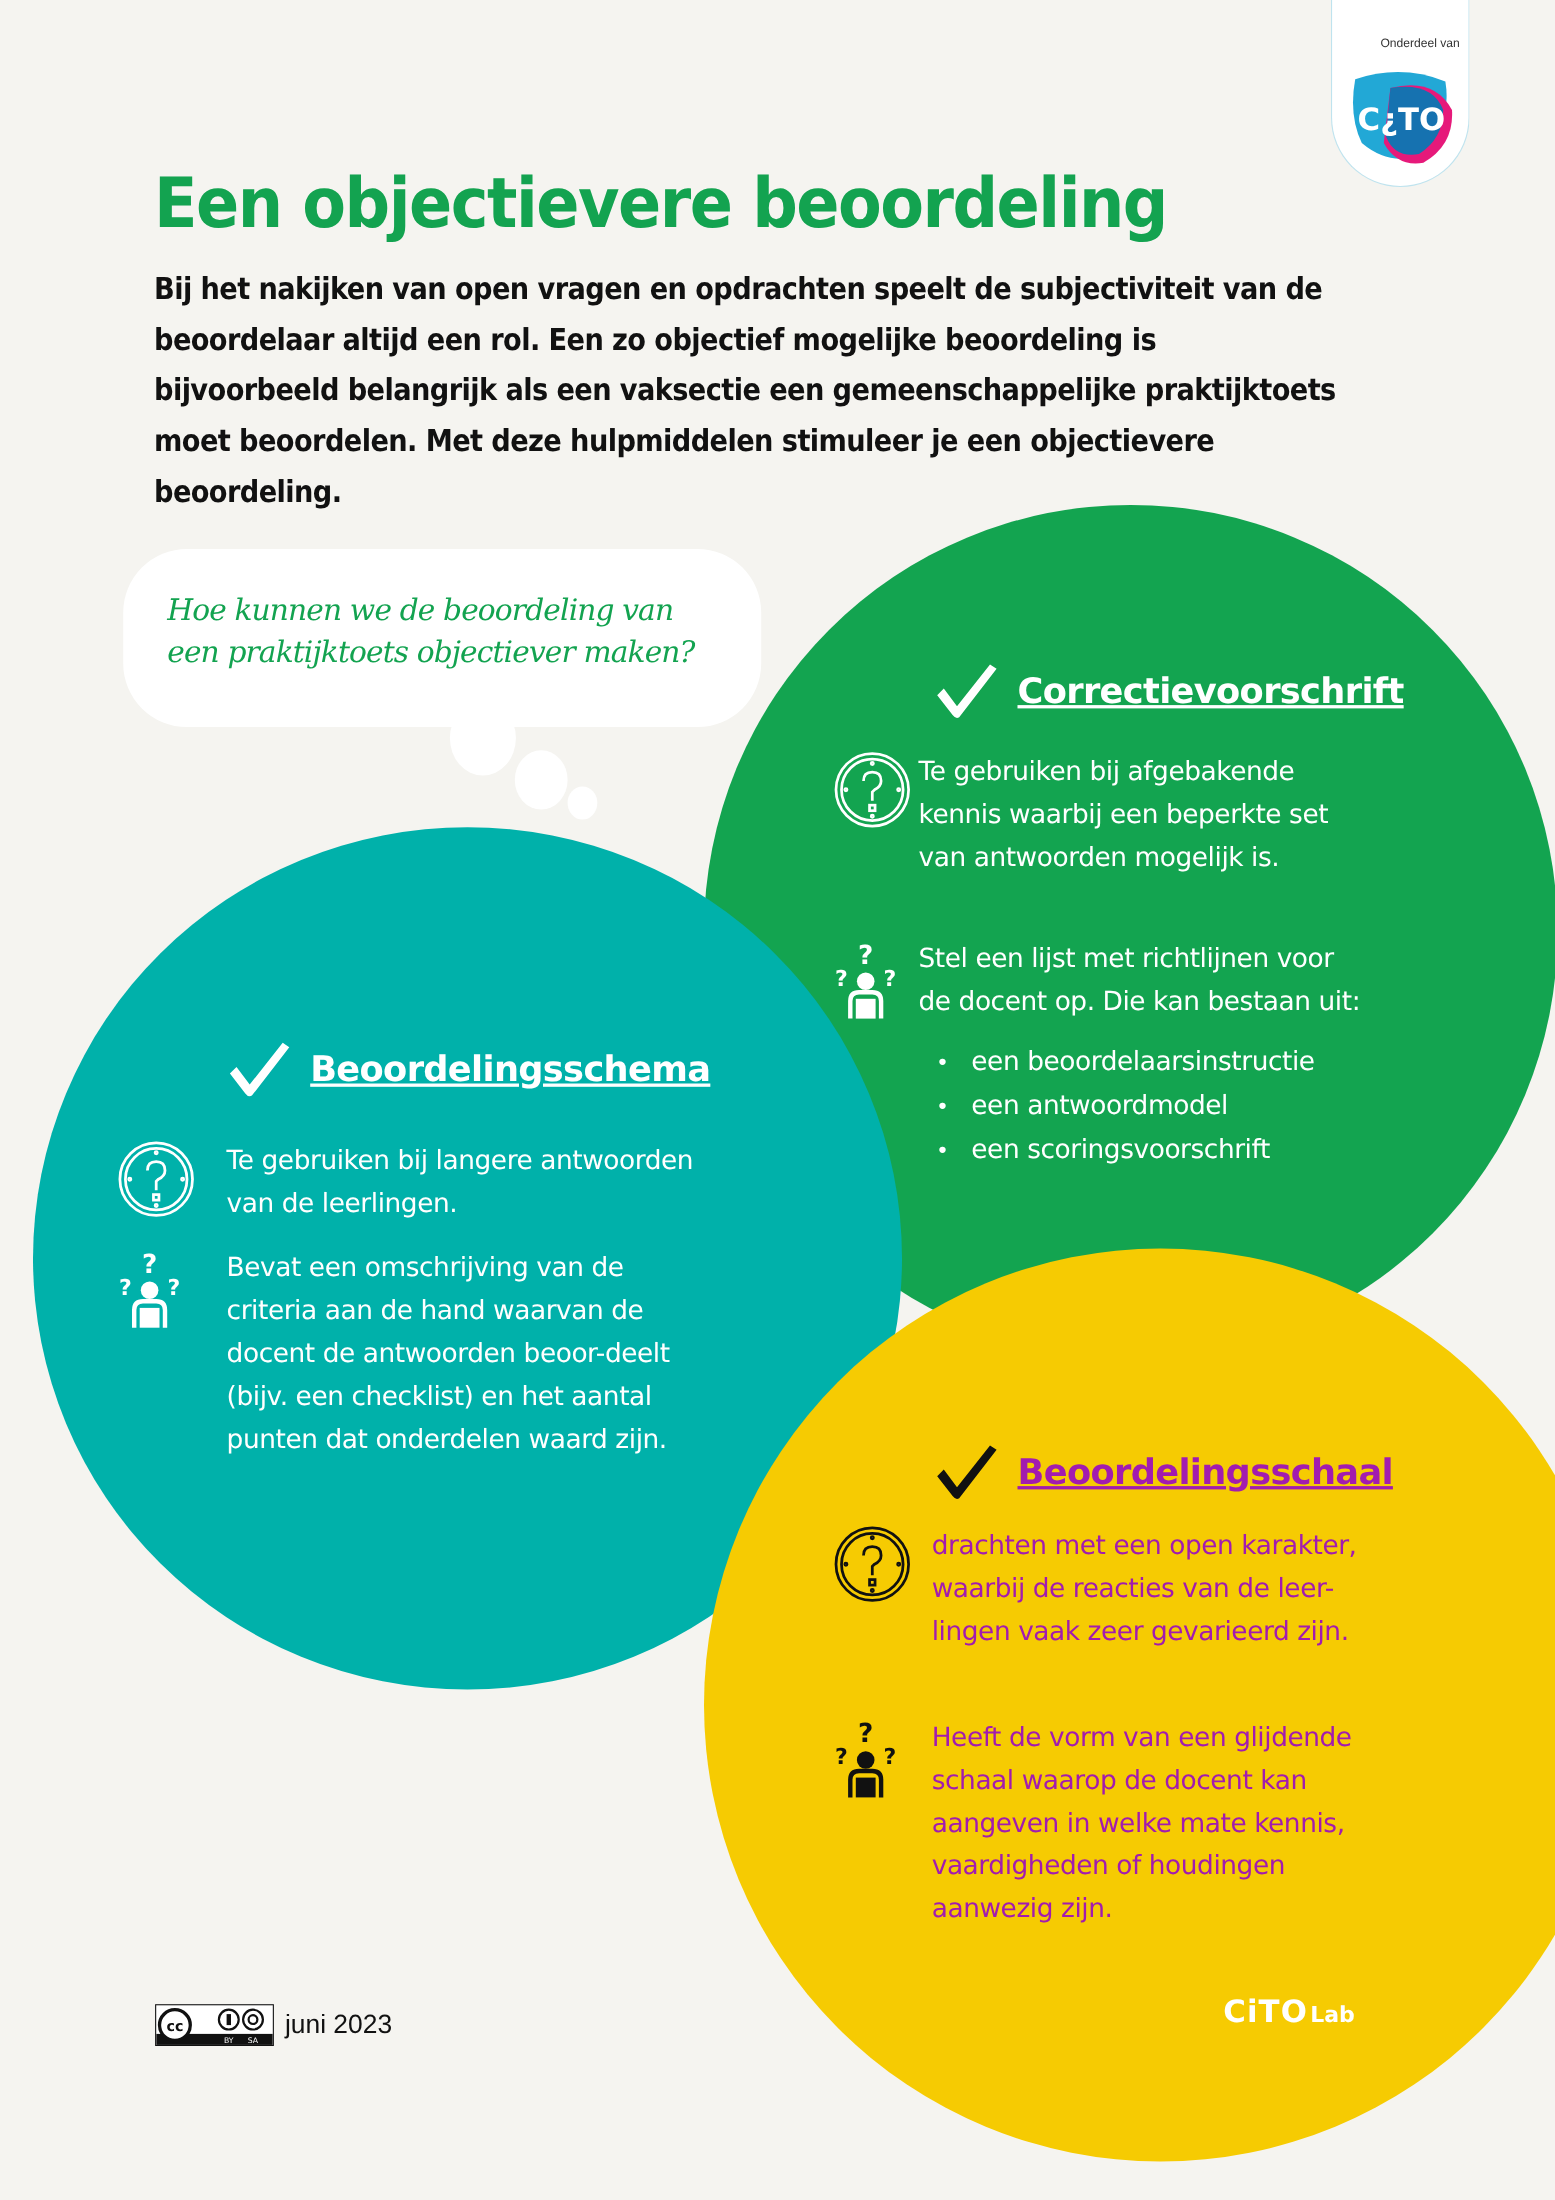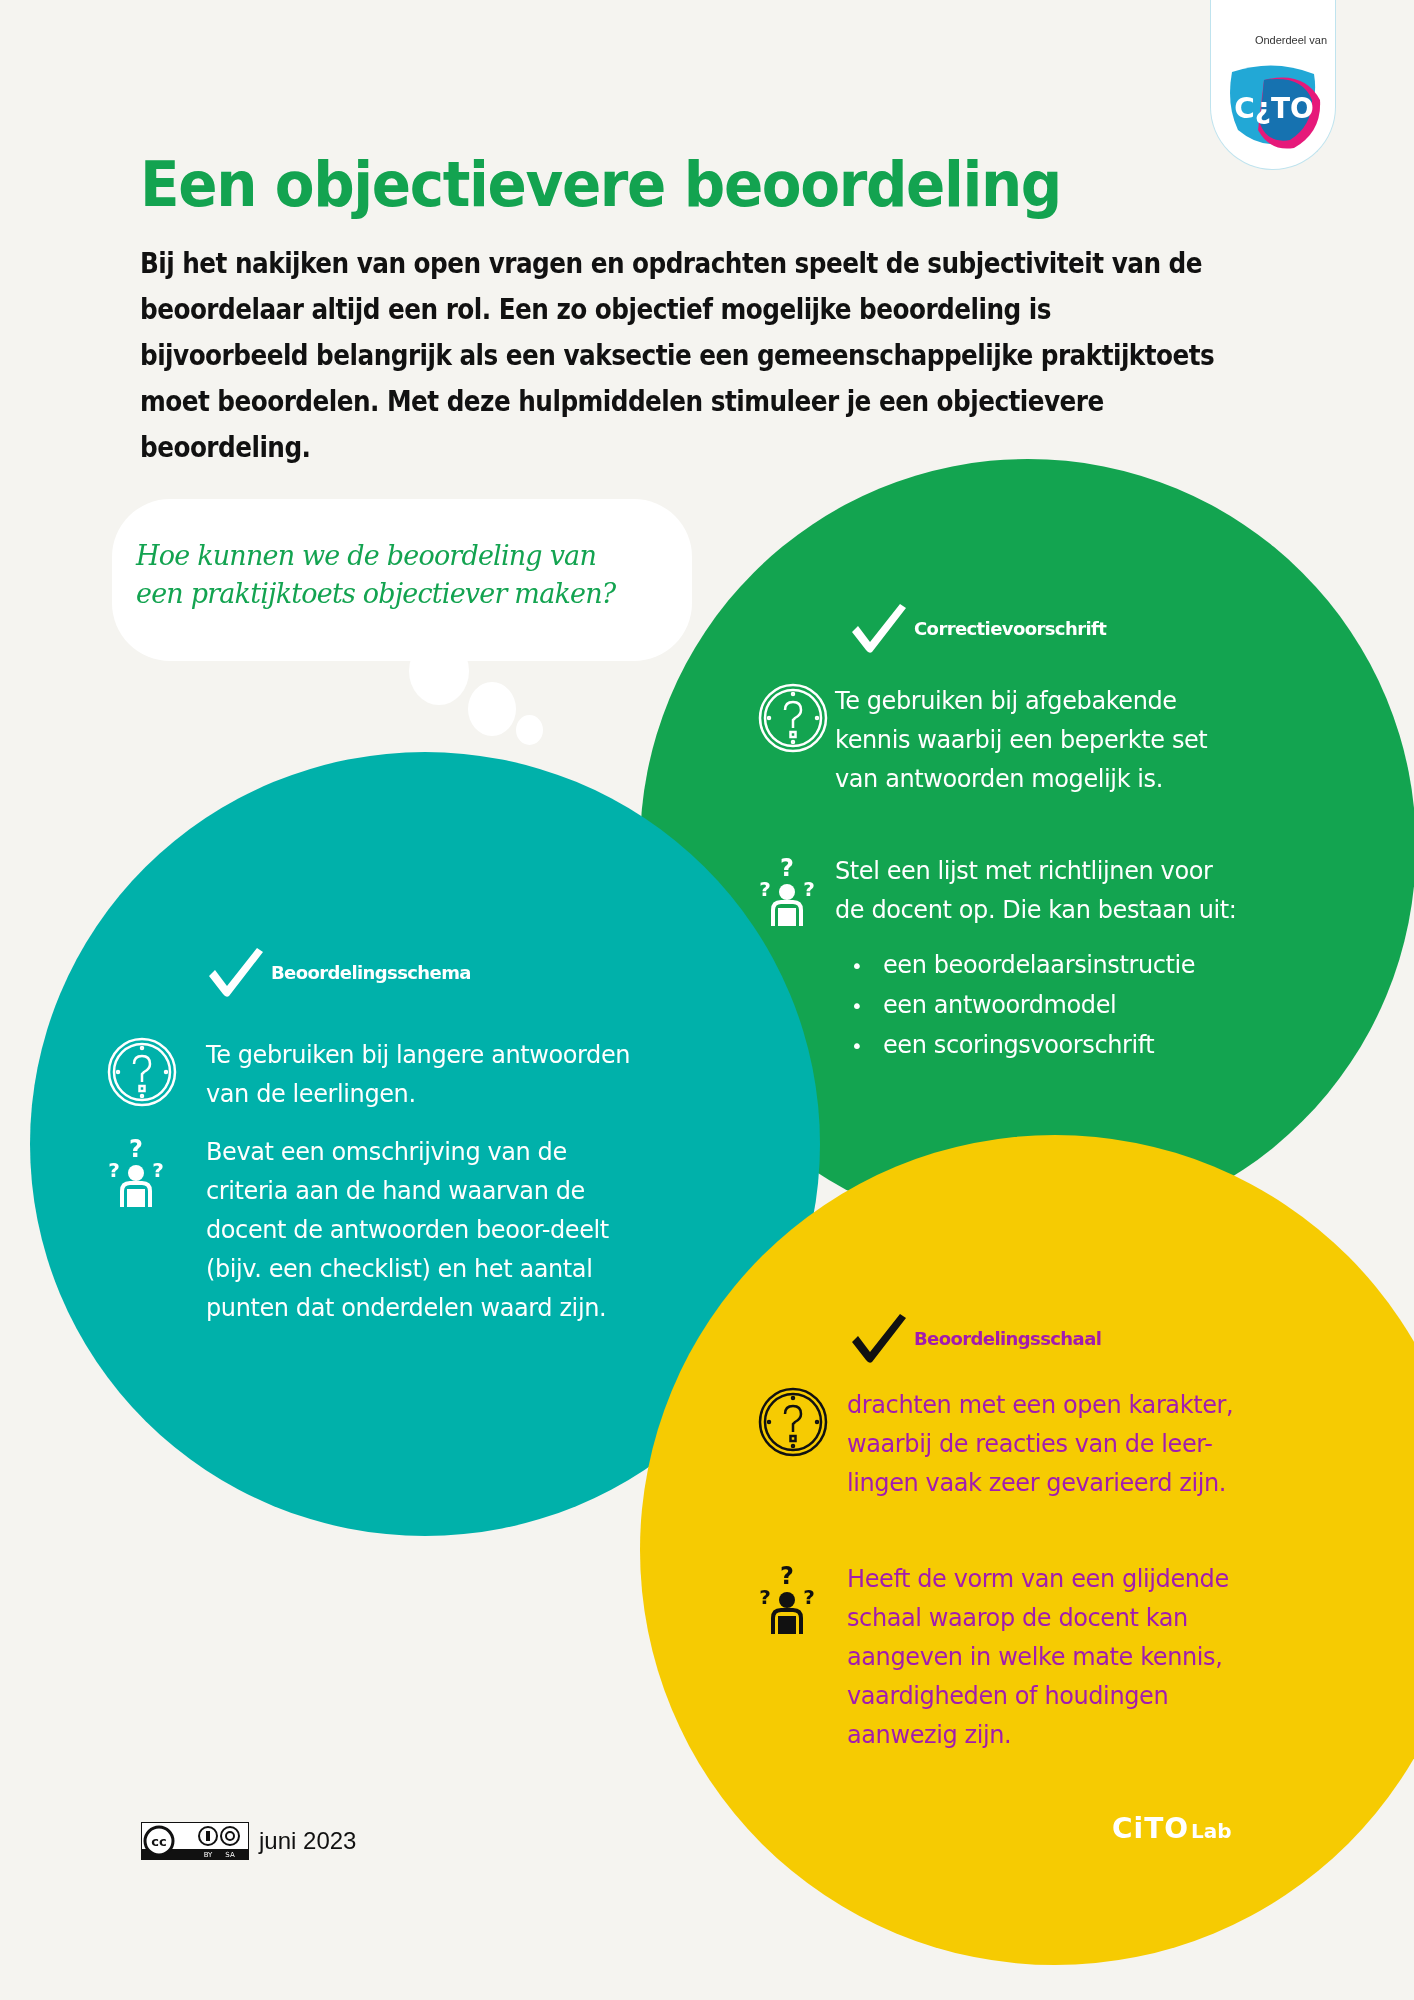--- a/index.html
+++ b/index.html
@@ -34,36 +34,36 @@
     font-size: 27.5px; line-height: 46px; color: #111;
     letter-spacing: -0.6px;
     transform: scaleX(0.9); transform-origin: left top;
   }
 
   .bubble {
     position: absolute; left: 112px; top: 499px; width: 580px; height: 162px;
     background: #fff; border-radius: 58px;
   }
   .bubble .q {
-    position: absolute; left: 24px; top: 38px;
+    position: absolute; left: 40px; top: 38px;
     font-family: "DejaVu Serif", serif; font-style: italic;
     font-size: 27px; line-height: 38px; color: #13a350; letter-spacing: -0.8px;
   }
   .dot { position: absolute; background: #fff; border-radius: 50%; }
 
   .circle { position: absolute; border-radius: 50%; }
   .c-green  { left: 640px; top: 459px; width: 776px; height: 776px; background: #13a450; }
   .c-teal   { left: 30px;  top: 752px; width: 790px; height: 784px; background: #00b1aa; }
   .c-yellow { left: 640px; top: 1135px; width: 830px; height: 830px; background: #f6cb02; }
 
   .panel { position: absolute; }
   .panel-head {
-    display: flex; align-items: center; gap: 6px;
-    font-family: "DejaVu Sans", sans-serif; font-weight: bold;
-    font-size: 18px; letter-spacing: -0.6px;
+    display: flex; align-items: center; gap: 17px;
+    font-family: "DejaVu Sans", sans-serif; font-weight: bold;
+    font-size: 32px; letter-spacing: -0.6px; text-decoration: underline;
   }
   .item { position: absolute; display: flex; }
   .item .ic { width: 80px; flex: none; }
   .item .txt {
     font-family: "DejaVu Sans", sans-serif;
     font-size: 24px; line-height: 39px; letter-spacing: -0.4px;
   }
   .white { color: #fff; }
   .black { color: #a21caf; }
   ul.bullets { list-style: none; margin-left: 16px; margin-top: 16px; }

